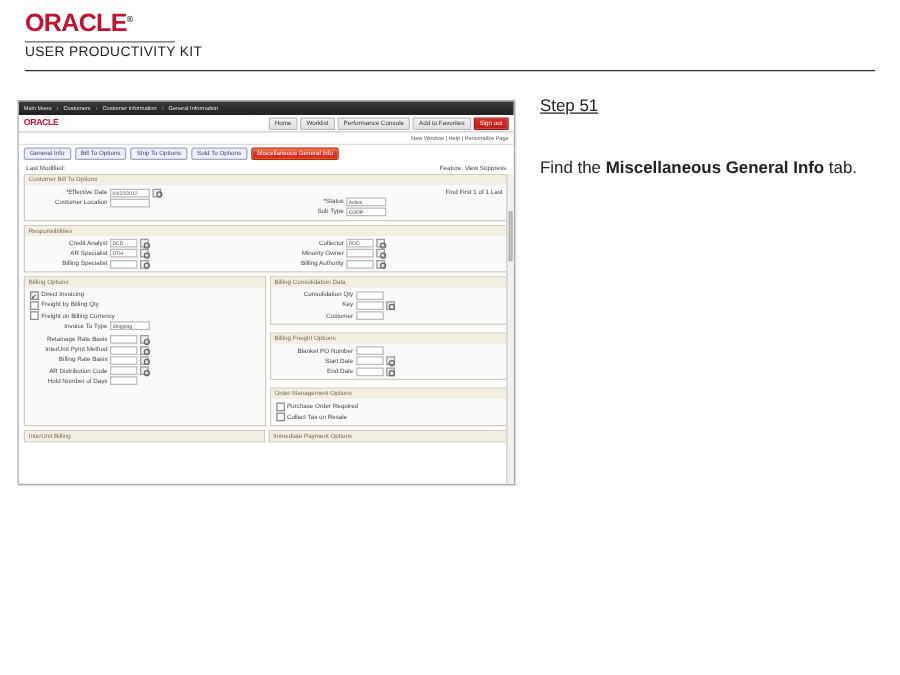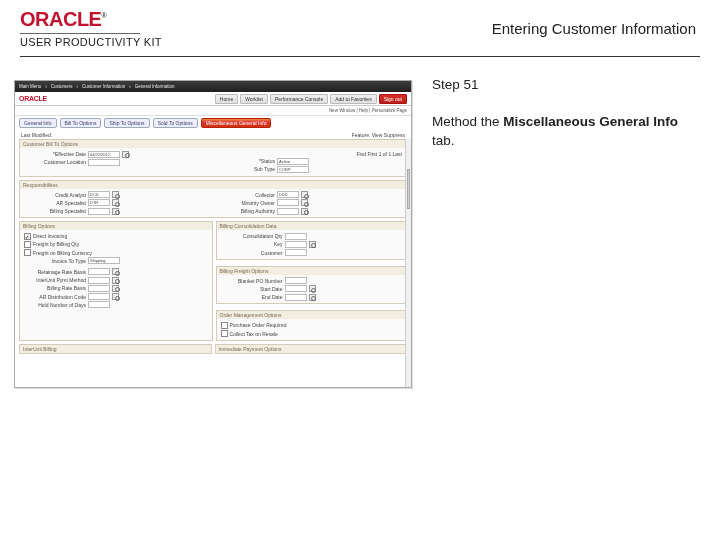--- a/index.html
+++ b/index.html
@@ -41,21 +41,21 @@
     width: 420px;
     padding: 10px 8px 0 14px;
   }
   .instr-col {
     flex: 1;
     padding: 6px 24px 0 12px;
     font-size: 13.5px;
     color: #222;
     line-height: 1.4;
   }
-  .step-label { margin-bottom: 18px; }
+  .step-label { margin-bottom: 30px; text-decoration: underline; }
   .instr-text { }
   .instr-text b { font-weight: 700; }
 
   
   .shot {
     width: 398px;
     height: 308px;
     border: 1px solid #aaa;
     background: #fff;
     box-shadow: 1px 1px 0 #ddd;
@@ -152,21 +152,20 @@
 <body>
 
 <div class="header">
   <div class="logo-block">
     <span class="oracle-word">
       <span>ORACLE</span><sup>®</sup>
     </span>
     <span class="logo-rule"></span>
     <span class="logo-sub">USER PRODUCTIVITY KIT</span>
   </div>
-  <div class="page-title">Entering Customer Information</div>
 </div>
 <div class="header-rule"></div>
 
 <div class="main">
   <div class="shot-col">
     <div class="shot">
 
       <div class="shot-bc">
         <span>Main Menu</span>
         <span>›</span>
@@ -391,16 +390,16 @@
             <div class="thumb"></div>
           </div>
       </div>
 
     </div>
   </div>
 
   <div class="instr-col">
     <div class="step-label">Step 51</div>
     <div class="instr-text">
-      <span>Method the </span><b>Miscellaneous General Info</b><span> tab.</span>
+      <span>Find the </span><b>Miscellaneous General Info</b><span> tab.</span>
     </div>
   </div>
 </div>
 
 </body></html>

